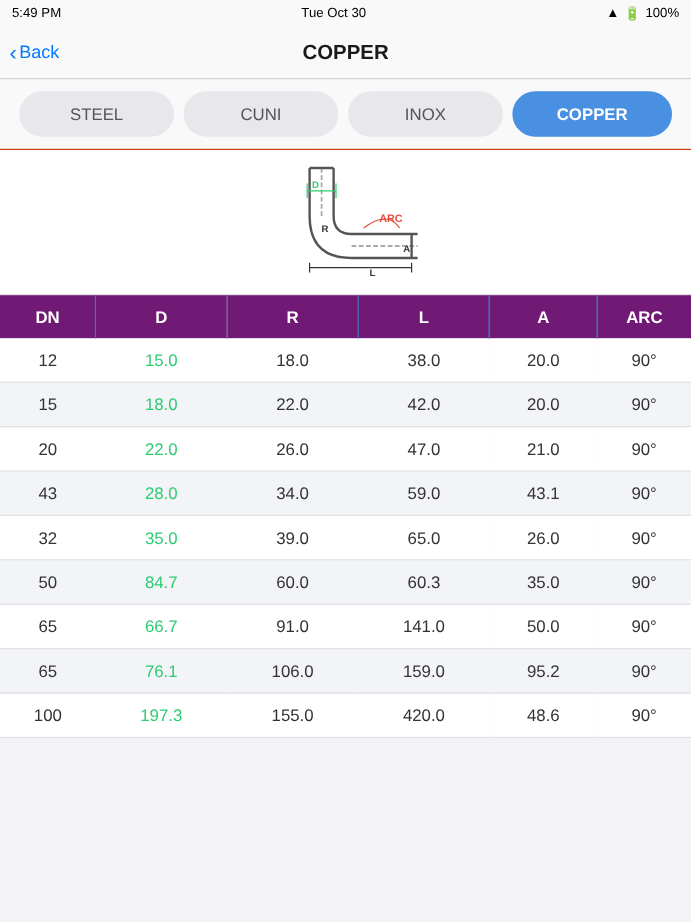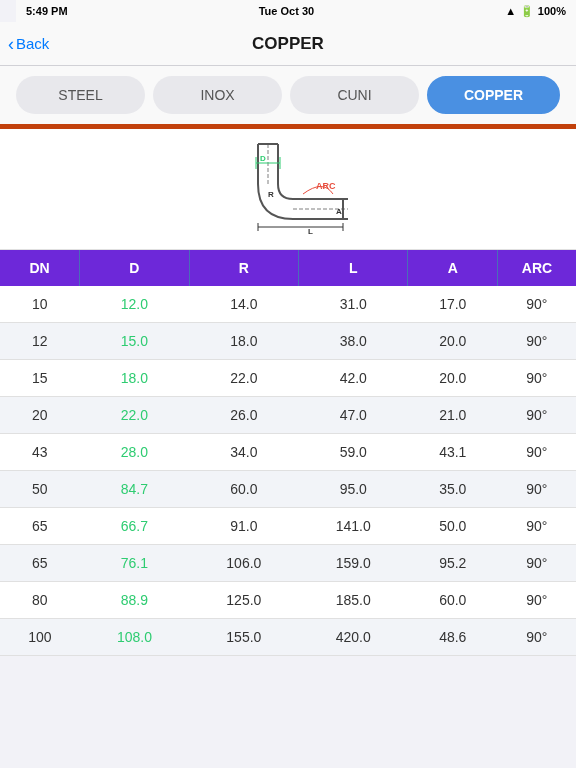--- a/index.html
+++ b/index.html
@@ -14,23 +14,22 @@
 
     
     .status-bar {
       background: #f9f9f9;
       height: 22px;
       display: flex;
       align-items: center;
       justify-content: space-between;
       padding: 0 10px;
       font-size: 11px;
-      font-weight: 700;
+      font-weight: 400;
       color: #000;
-      margin-left: 16px;
     }
     .status-bar-right {
       display: flex;
       align-items: center;
       gap: 4px;
       font-size: 11px;
     }
 
     
     .nav-bar {
@@ -62,21 +61,21 @@
       line-height: 1;
     }
 
     
     .tabs-row {
       background: #f9f9f9;
       display: flex;
       align-items: center;
       padding: 10px 12px;
       gap: 0;
-      border-bottom: 5px solid #c2410c;
+      border-bottom: 1px solid #c2410c;
     }
     .tab-btn {
       flex: 1;
       height: 38px;
       border-radius: 20px;
       border: none;
       background: #e8e8ec;
       color: #555;
       font-size: 14px;
       font-weight: 500;
@@ -102,21 +101,21 @@
       padding: 10px;
       border-bottom: 1px solid #e0e0e0;
     }
 
     
     .data-table {
       width: 100%;
       border-collapse: collapse;
     }
     .data-table thead tr {
-      background: #6d28d9;
+      background: #701a75;
     }
     .data-table thead th {
       color: #fff;
       font-size: 14px;
       font-weight: 700;
       padding: 10px 0;
       text-align: center;
       border-right: 1px solid #4a6db8;
     }
     .data-table thead th:last-child {
@@ -156,22 +155,22 @@
 <div class="nav-bar">
   <div class="back-btn">
     <span class="back-chevron">‹</span>
     <span>Back</span>
   </div>
   <span class="nav-title">COPPER</span>
 </div>
 
 <div class="tabs-row">
   <button class="tab-btn">STEEL</button>
+  <button class="tab-btn">CUNI</button>
   <button class="tab-btn">INOX</button>
-  <button class="tab-btn">CUNI</button>
   <button class="tab-btn active">COPPER</button>
 </div>
 
 <div class="diagram-area">
   <svg width="160" height="100" viewBox="0 0 160 100">
 
     <line x1="60" y1="5" x2="60" y2="45" stroke="#aaa" stroke-width="1.5" stroke-dasharray="4,2"></line>
 
     <line x1="85" y1="70" x2="140" y2="70" stroke="#aaa" stroke-width="1.5" stroke-dasharray="4,2"></line>
 
@@ -208,28 +207,20 @@
     <tr>
       <th>DN</th>
       <th>D</th>
       <th>R</th>
       <th>L</th>
       <th>A</th>
       <th>ARC</th>
     </tr>
   </thead>
   <tbody id="table-body">
-  <tr>
-        <td>10</td>
-        <td class="highlight">12.0</td>
-        <td>14.0</td>
-        <td>31.0</td>
-        <td>17.0</td>
-        <td>90°</td>
-      </tr>
       <tr>
         <td>12</td>
         <td class="highlight">15.0</td>
         <td>18.0</td>
         <td>38.0</td>
         <td>20.0</td>
         <td>90°</td>
       </tr>
       <tr>
         <td>15</td>
@@ -249,53 +240,53 @@
       </tr>
       <tr>
         <td>43</td>
         <td class="highlight">28.0</td>
         <td>34.0</td>
         <td>59.0</td>
         <td>43.1</td>
         <td>90°</td>
       </tr>
       <tr>
+        <td>32</td>
+        <td class="highlight">35.0</td>
+        <td>39.0</td>
+        <td>65.0</td>
+        <td>26.0</td>
+        <td>90°</td>
+      </tr>
+      <tr>
         <td>50</td>
         <td class="highlight">84.7</td>
         <td>60.0</td>
-        <td>95.0</td>
+        <td>60.3</td>
         <td>35.0</td>
         <td>90°</td>
       </tr>
       <tr>
         <td>65</td>
         <td class="highlight">66.7</td>
         <td>91.0</td>
         <td>141.0</td>
         <td>50.0</td>
         <td>90°</td>
       </tr>
       <tr>
         <td>65</td>
         <td class="highlight">76.1</td>
         <td>106.0</td>
         <td>159.0</td>
         <td>95.2</td>
         <td>90°</td>
       </tr>
       <tr>
-        <td>80</td>
-        <td class="highlight">88.9</td>
-        <td>125.0</td>
-        <td>185.0</td>
-        <td>60.0</td>
-        <td>90°</td>
-      </tr>
-      <tr>
         <td>100</td>
-        <td class="highlight">108.0</td>
+        <td class="highlight">197.3</td>
         <td>155.0</td>
         <td>420.0</td>
         <td>48.6</td>
         <td>90°</td>
       </tr>
     </tbody>
 </table>
 
 </body></html>

